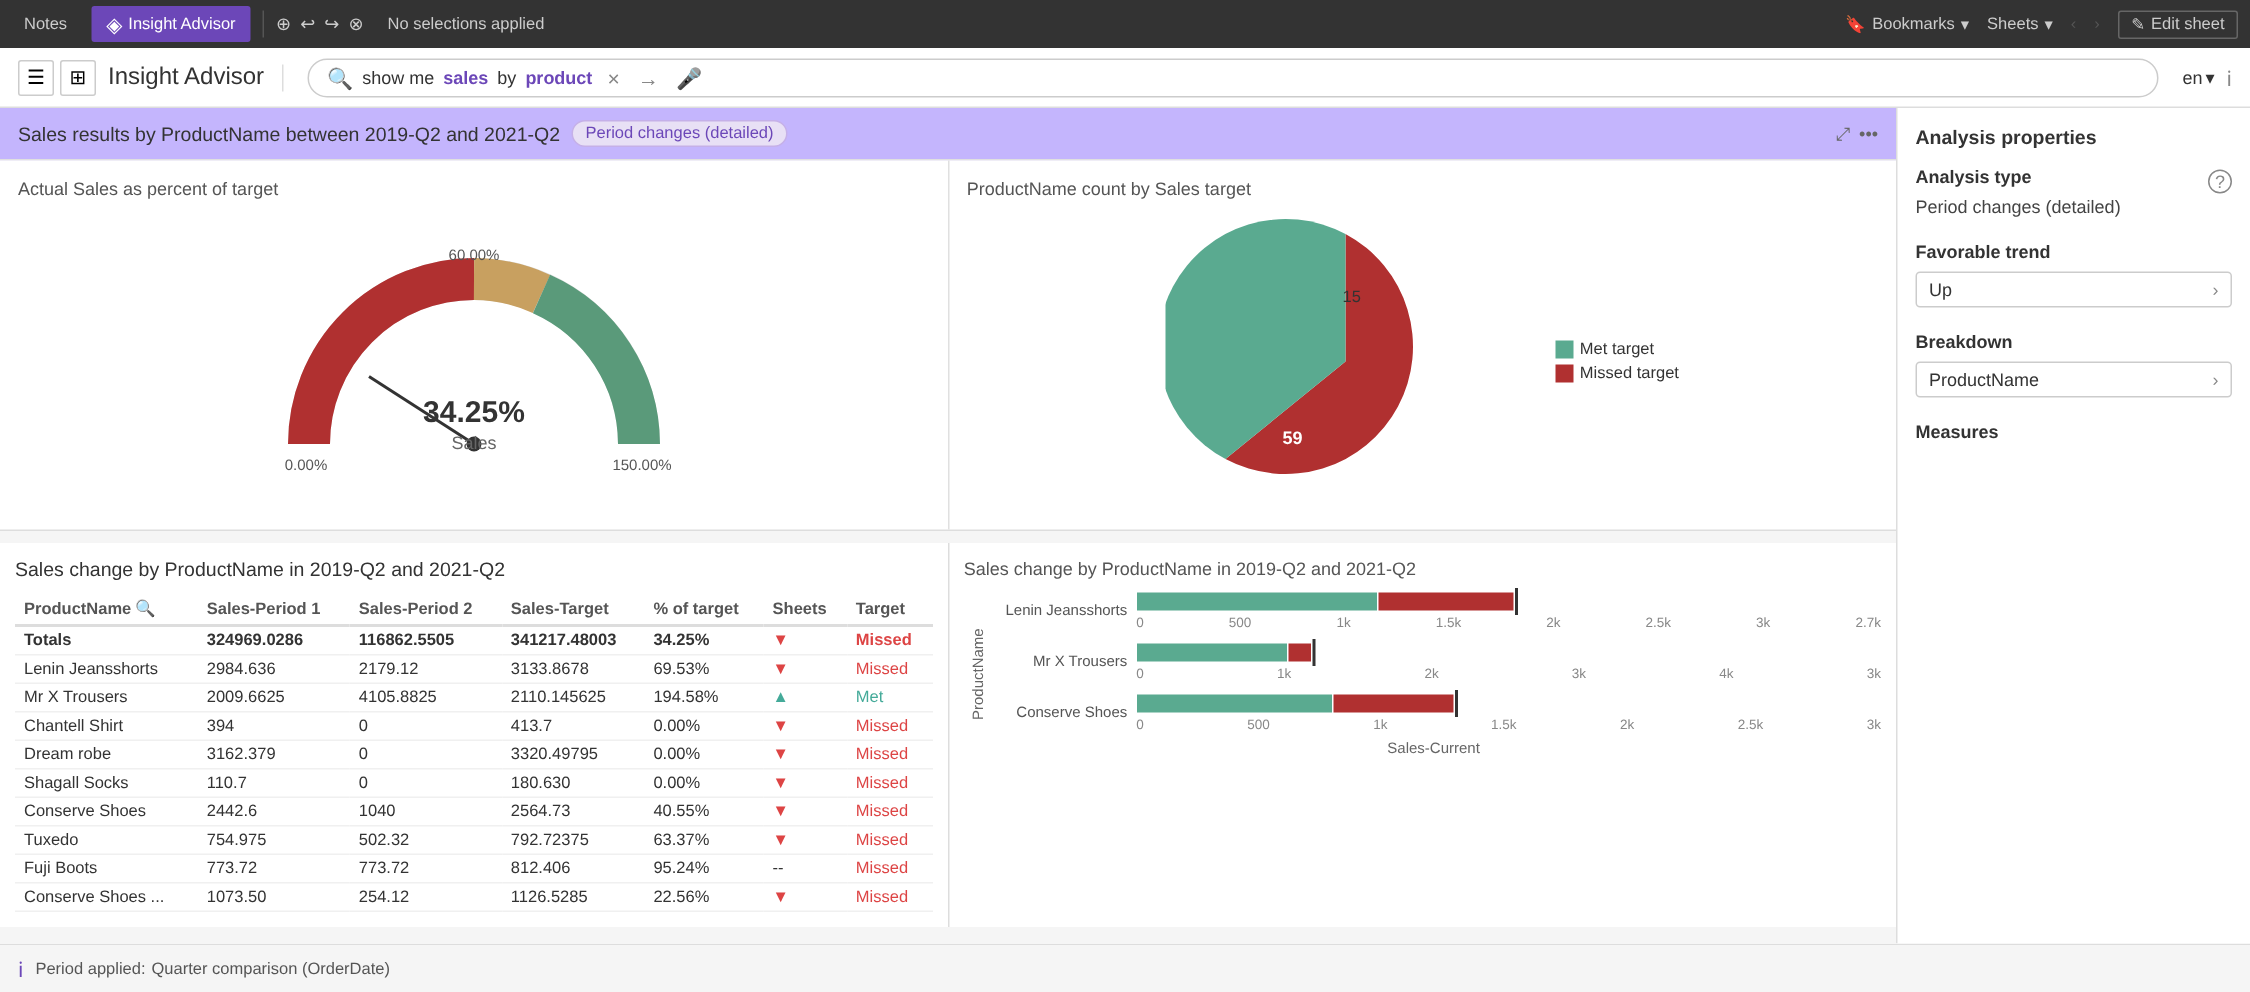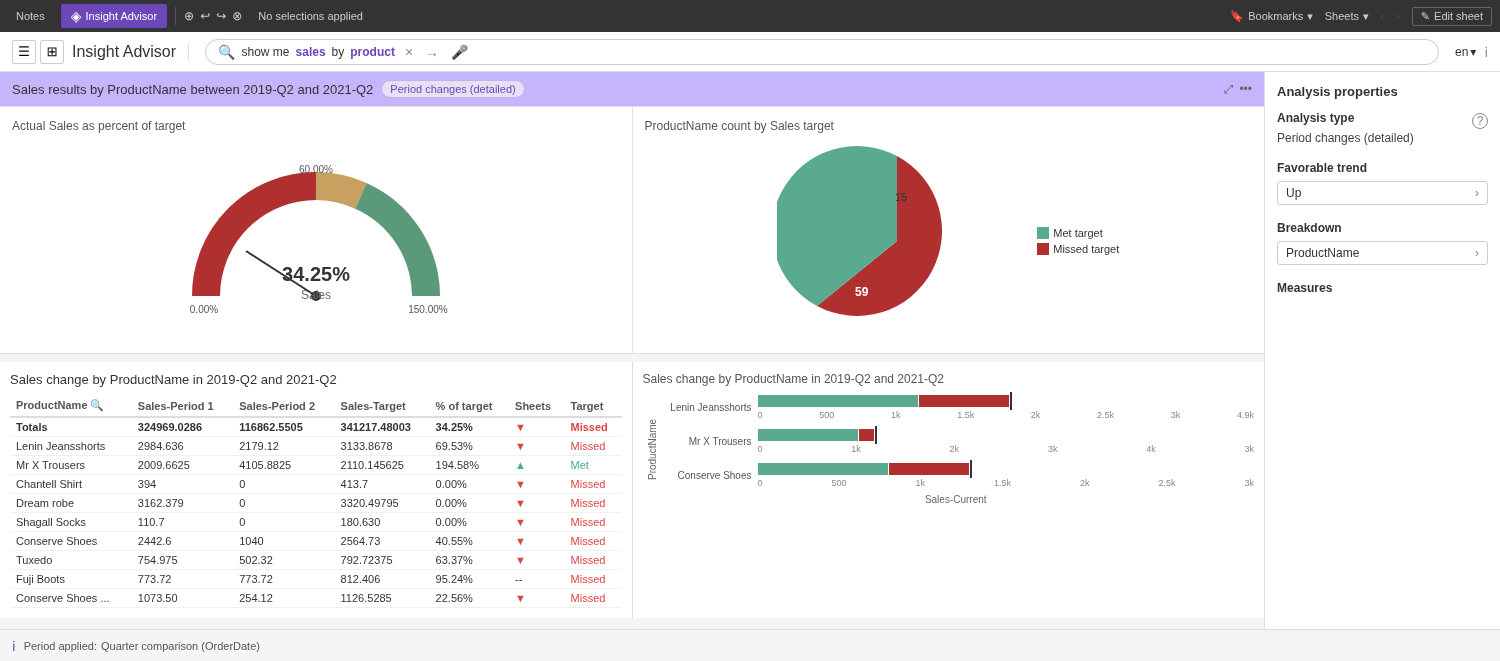--- a/index.html
+++ b/index.html
@@ -367,21 +367,21 @@
                   <div style="width:2px;height:18px;background:#333;"></div>
                 </div>
                 <div style="display:flex;justify-content:space-between;font-size:9px;color:#888;">
                   <span>0</span>
                     <span>500</span>
                     <span>1k</span>
                     <span>1.5k</span>
                     <span>2k</span>
                     <span>2.5k</span>
                     <span>3k</span>
-                    <span>4.9k</span>
+                    <span>2.7k</span>
                 </div>
               </div>
             </div>
 
             <div class="bar-row" style="margin-top:8px;">
               <div class="bar-label">Mr X Trousers</div>
               <div class="bar-track">
                 <div style="display:flex;height:14px;align-items:center;gap:1px;">
                   <div style="width:100px;background:#5aaa90;height:12px;"></div>
                   <div style="width:15px;background:#b03030;height:12px;"></div>

